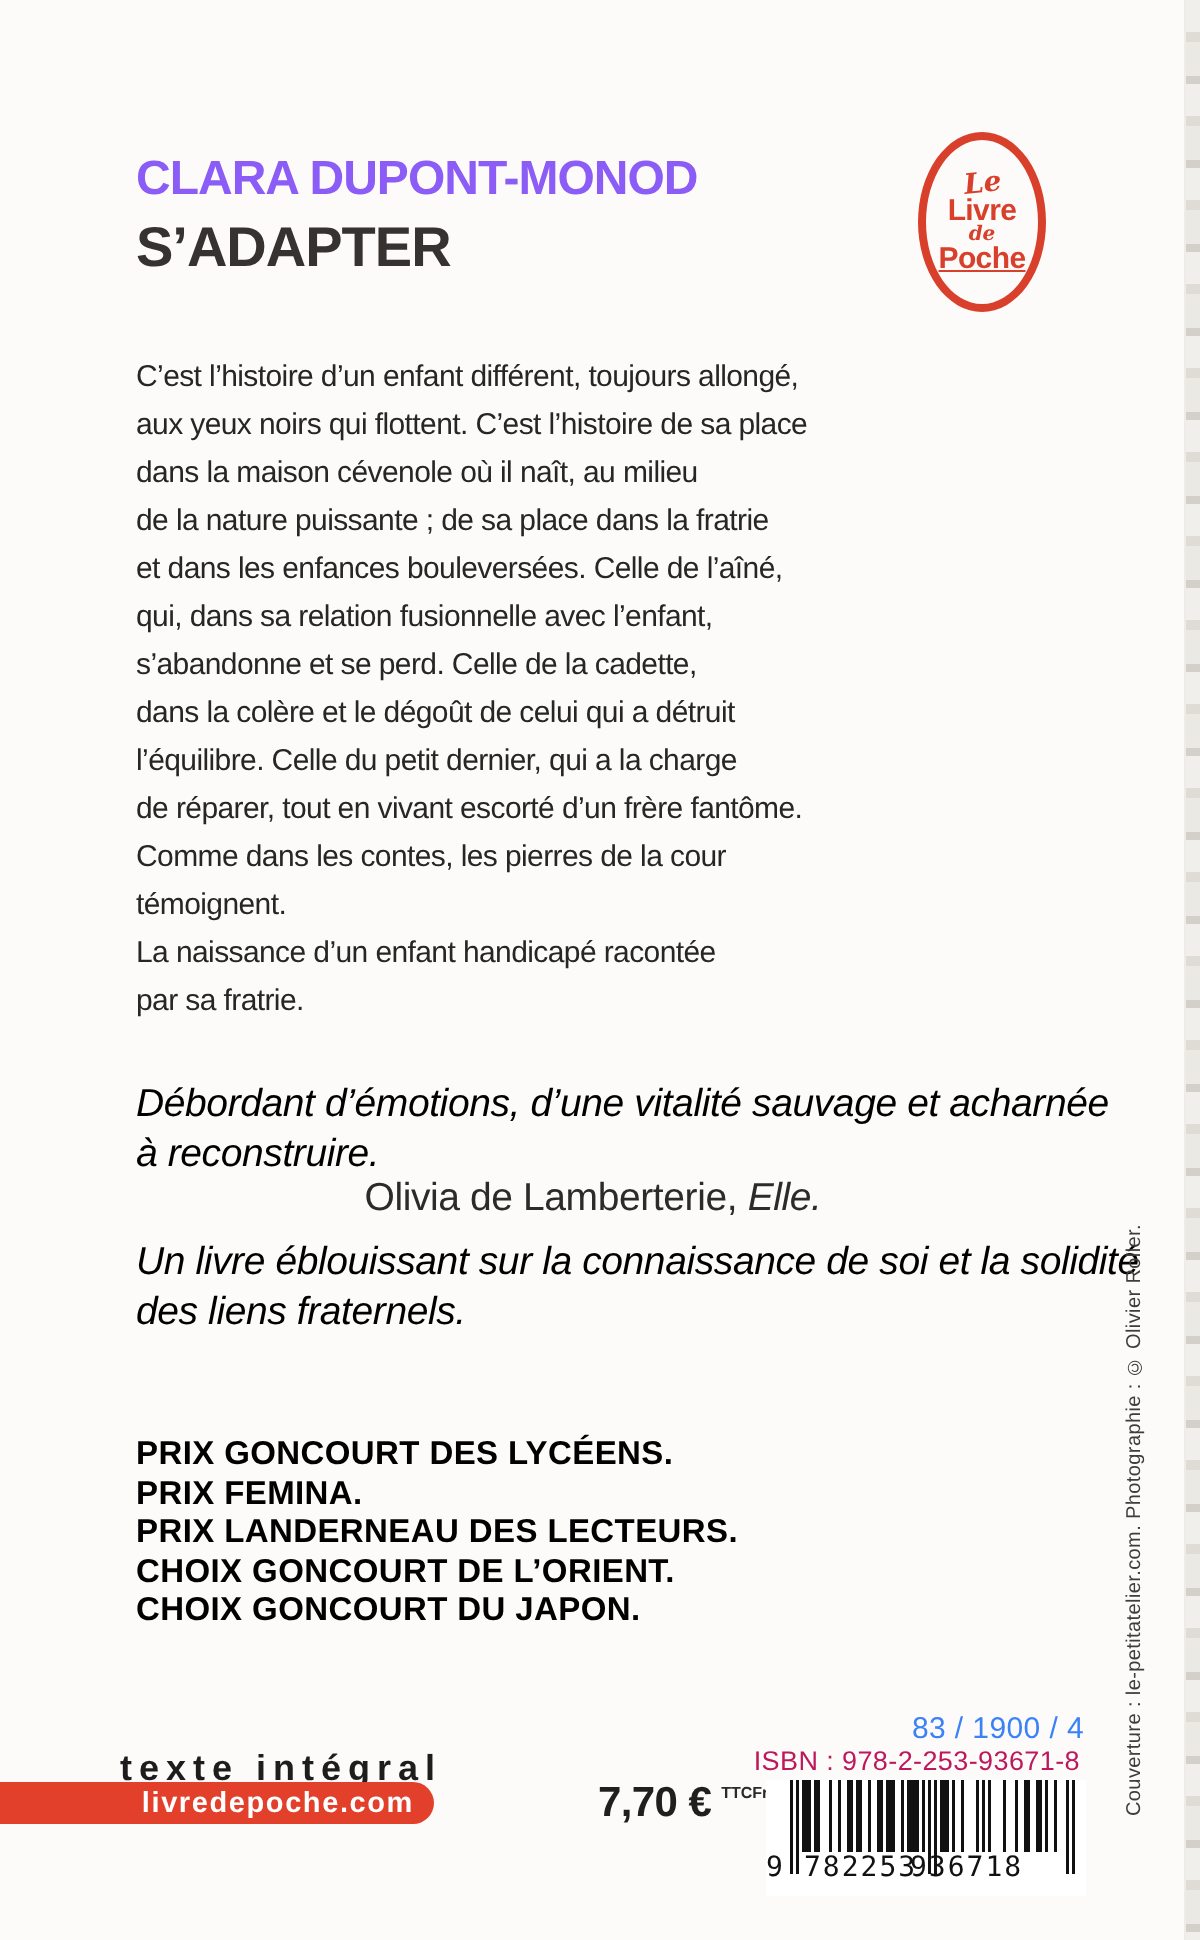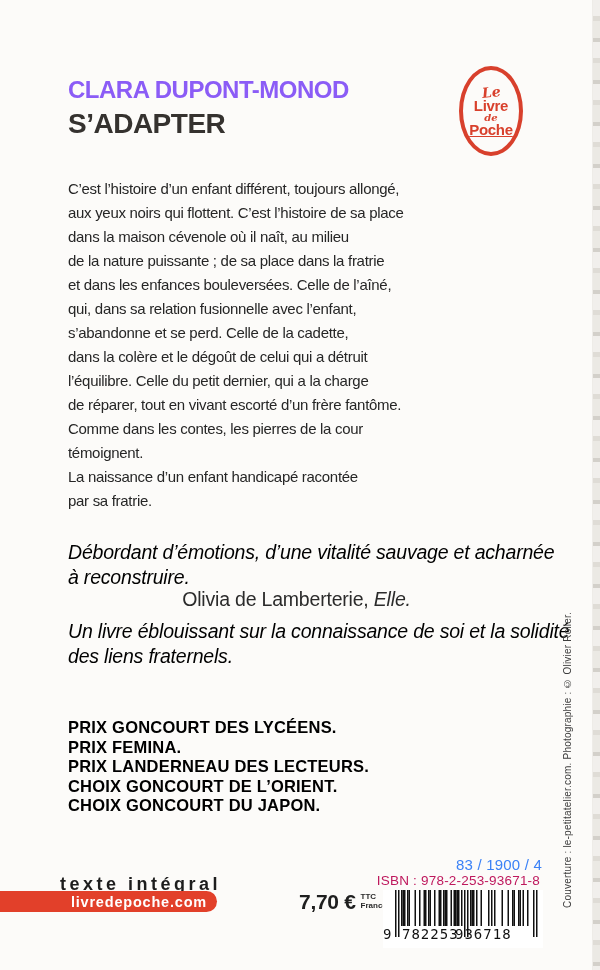--- a/index.html
+++ b/index.html
@@ -76,21 +76,21 @@
     display:flex;align-items:center;justify-content:flex-end;
     padding-right:10px;box-sizing:border-box;
   }
   .site-bar .site{
     color:#ffffff;font-size:14.5px;font-weight:bold;letter-spacing:0.8px;
   }
   .price-row{
     position:absolute;left:255px;top:891px;display:flex;align-items:flex-start;margin-left:44px;
   }
   .price{font-size:21px;font-weight:bold;color:#1f1f1f;letter-spacing:-0.3px;line-height:21px;}
-  .price-meta{display:flex;flex-direction:column;margin-left:5px;margin-top:2px;}
+  .price-meta{display:flex;flex-direction:row;margin-left:5px;margin-top:2px;}
   .price-meta span{font-size:8px;line-height:8.5px;color:#2a2a2a;font-weight:bold;}
 
   
   .print-code{
     position:absolute;right:58px;top:856px;
     font-size:15px;color:#3b82f6;letter-spacing:0.2px;
   }
   .isbn{
     position:absolute;right:60px;top:873px;
     font-size:13.5px;color:#be185d;letter-spacing:0.2px;

